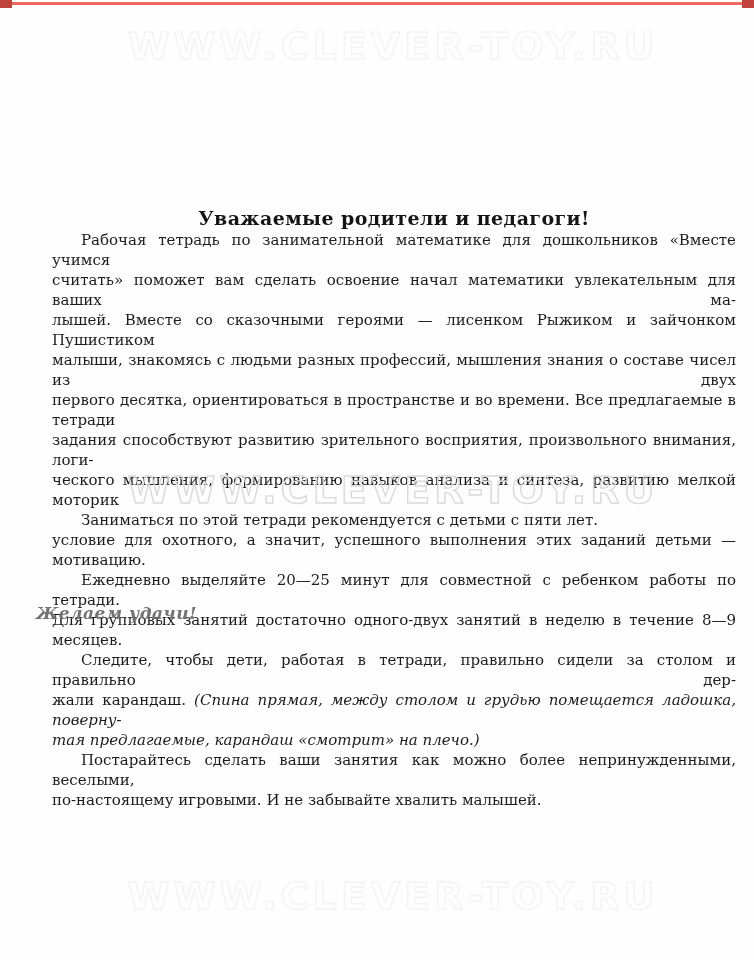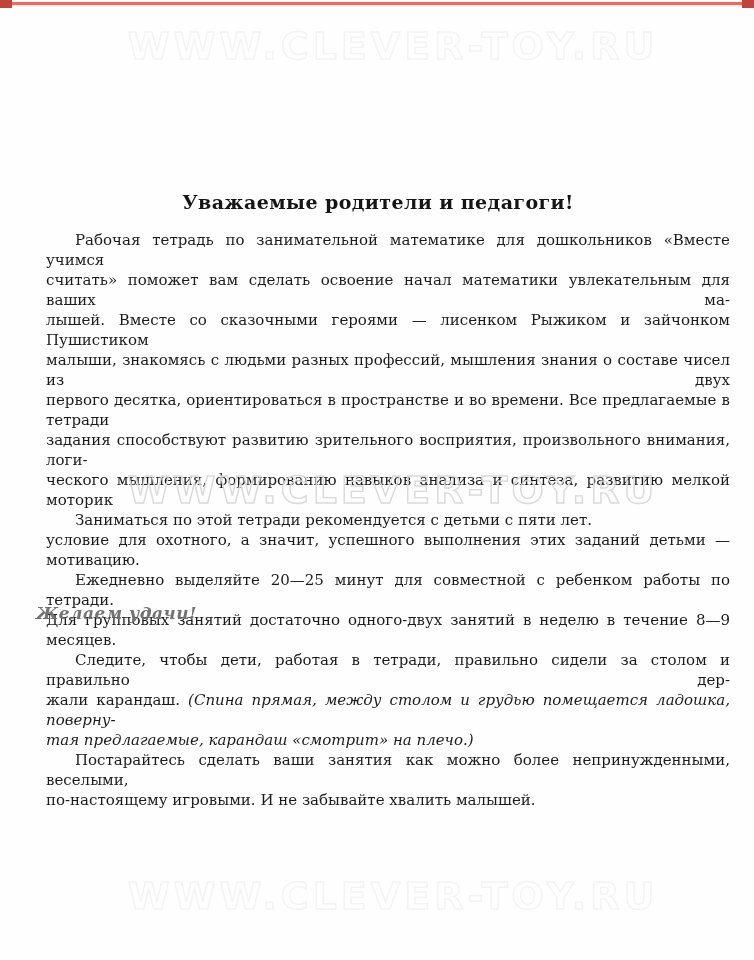--- a/index.html
+++ b/index.html
@@ -34,28 +34,28 @@
     pointer-events: none;
     z-index: 2;
   }
   .wm.top    { top: 24px;  -webkit-text-stroke-color: #f3f3f3; }
   .wm.middle { top: 468px; }
   .wm.bottom { top: 874px; -webkit-text-stroke-color: #f3f3f3; }
 
   .content { position: absolute; left: 36px; width: 684px; top: 0; z-index: 1; }
 
   .title {
-    margin: 0; position: absolute; top: 191px; left: 0; width: 684px;
+    margin: 16px; position: absolute; top: 191px; left: 0; width: 684px;
     text-align: center;
     font-size: 19px; font-weight: bold; color: #151515;
     letter-spacing: 0.4px;
   }
 
   .body-text {
-    position: absolute; top: 230px; left: 10px; width: 684px;
+    position: absolute; top: 230px; left: 16px; width: 684px;
     font-size: 15px; line-height: 20px; color: #1c1c1c;
   }
   .line { text-align: justify; text-align-last: justify; }
   .line.last { text-align-last: left; }
   .line.first { text-indent: 29px; }
   .it { font-style: italic; }
 
   .signature {
     position: absolute; top: 603px; left: 0; width: 684px;
     text-align: left;

